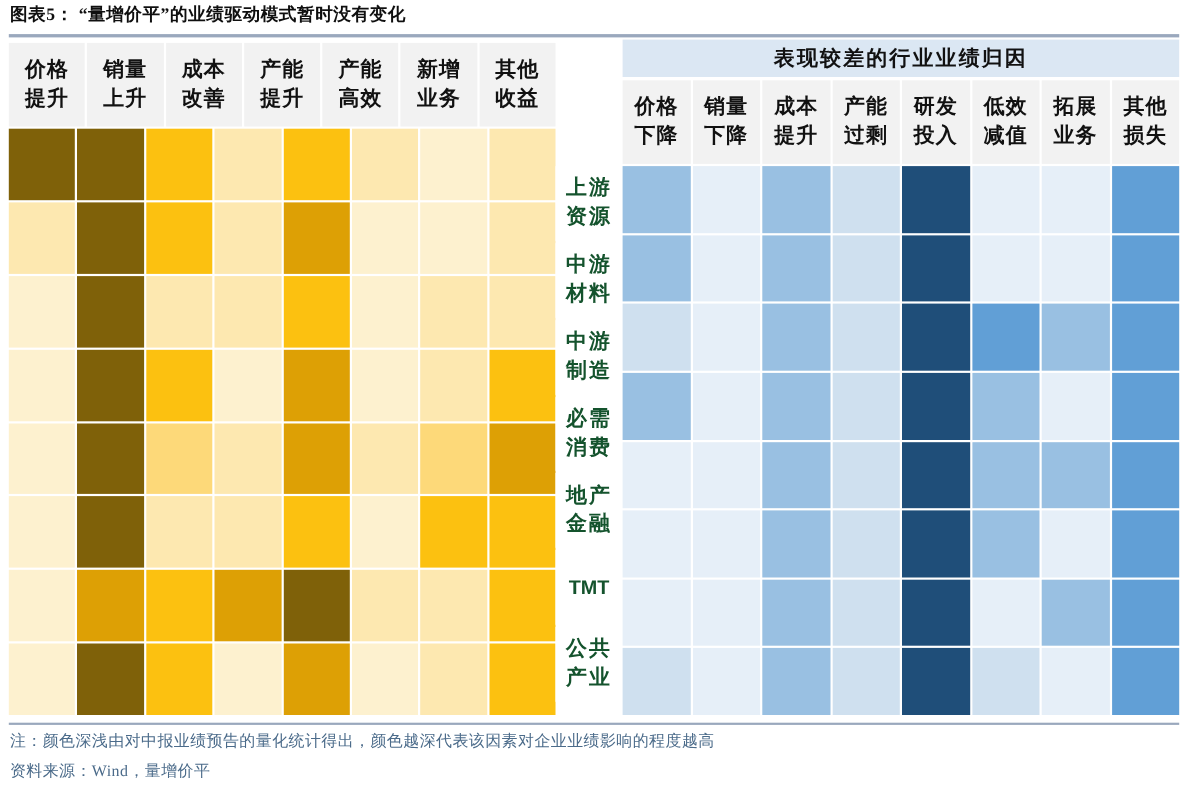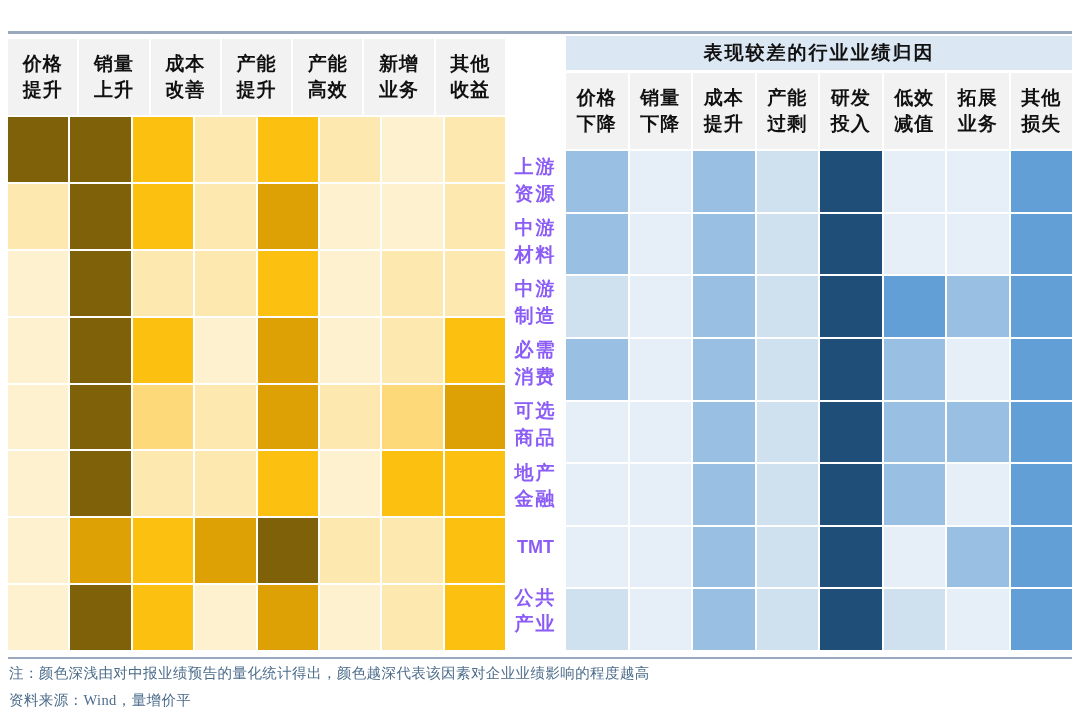--- a/index.html
+++ b/index.html
@@ -64,24 +64,24 @@
   .grid .row .cell{flex:1;margin-right:2px;}
   .grid .row .cell:last-child{margin-right:0;}
 
   
   .labels{display:flex;flex-direction:column;flex:1;margin-top:2px;}
   .labels .row{
     flex:1;margin-bottom:2px;
     display:flex;flex-direction:column;
     align-items:center;justify-content:center;
     font-size:19px;font-weight:bold;line-height:1.4;
-    letter-spacing:2px;color:#8b5cf6;
+    letter-spacing:2px;color:#14532d;
     background:#ffffff;
   }
-  .labels .row:last-child{margin-bottom:12px;justify-content:flex-end;}
+  .labels .row:last-child{margin-bottom:12px;}
   .labels .row .lab-line{display:block;}
   .labels .row.latin{font-family:"Liberation Sans",sans-serif;letter-spacing:0;font-size:18px;}
 
   
   .foot-rule{
     position:absolute;left:8px;top:657px;width:1064px;height:2px;
     background:#9aa8bd;
   }
   .note{
     position:absolute;left:9px;top:664px;
@@ -90,20 +90,21 @@
   .source{
     position:absolute;left:9px;top:691px;
     font-size:14.5px;color:#4b6b8a;letter-spacing:.4px;white-space:nowrap;
   }
 </style>
 </head>
 <body>
 
 <div class="page">
 
+  <div class="title">图表5： “量增价平”的业绩驱动模式暂时没有变化</div>
   <div class="title-rule"></div>
 
   <div class="figure">
     <div class="panes">
 
       <div class="pane pane-left">
         <div class="subhead" id="head-left">
             <div class="cell">
               <span>价格</span>
               <span>提升</span>
@@ -233,24 +234,20 @@
             </div>
             <div class="row">
               <span class="lab-line">中游</span>
               <span class="lab-line">制造</span>
             </div>
             <div class="row">
               <span class="lab-line">必需</span>
               <span class="lab-line">消费</span>
             </div>
             <div class="row">
-              <span class="lab-line">可选</span>
-              <span class="lab-line">商品</span>
-            </div>
-            <div class="row">
               <span class="lab-line">地产</span>
               <span class="lab-line">金融</span>
             </div>
             <div class="row latin">
               <span class="lab-line">TMT</span>
             </div>
             <div class="row">
               <span class="lab-line">公共</span>
               <span class="lab-line">产业</span>
             </div>

